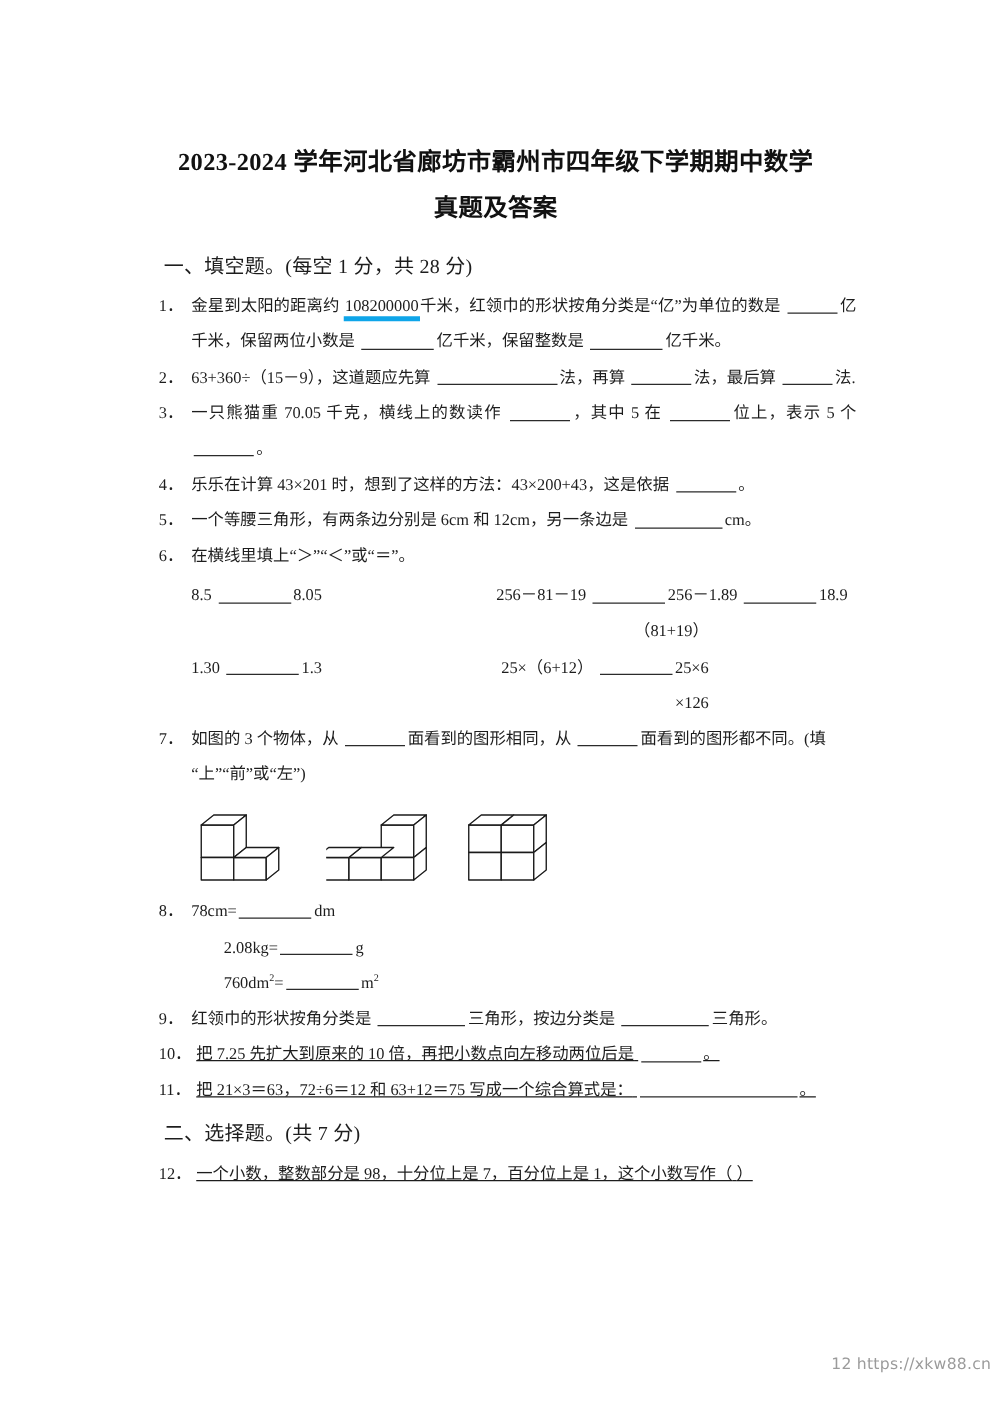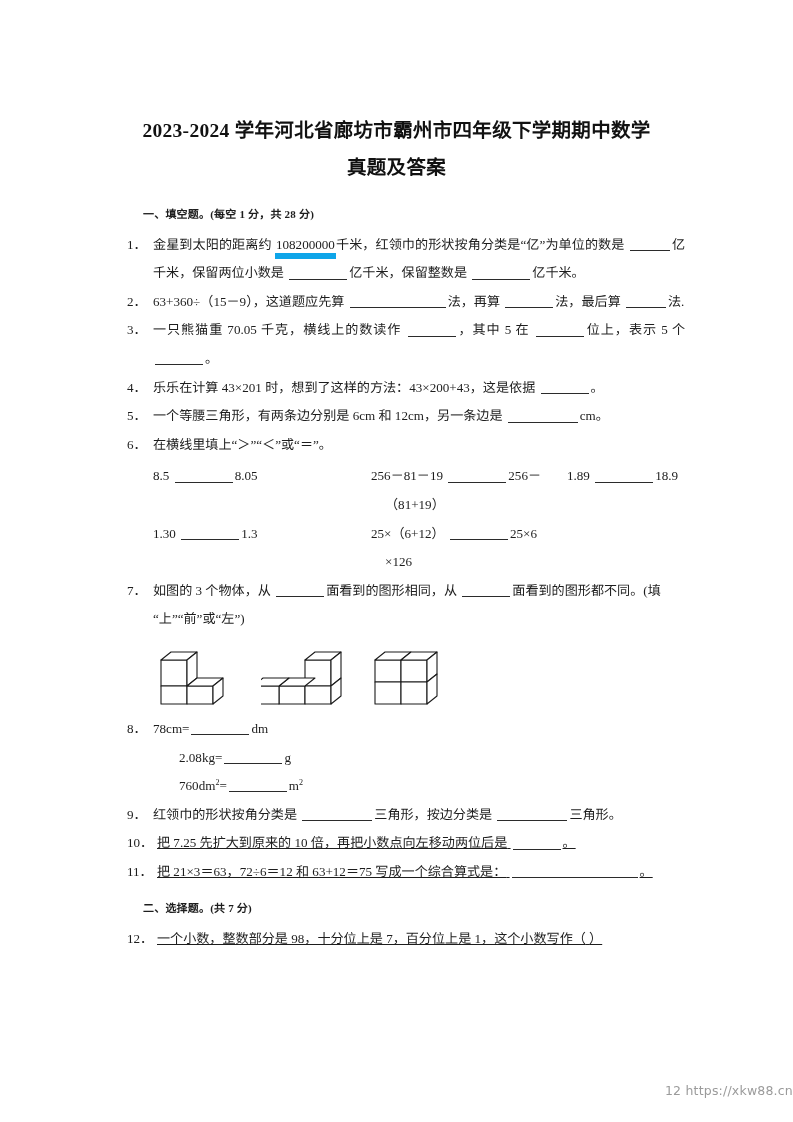--- a/index.html
+++ b/index.html
@@ -38,23 +38,23 @@
   
   .content {
     margin: 0;
     padding: 14px 96px 0 115px;
     font-size: 13.1px;
     line-height: 28.6px;
     color: #1d1d1d;
   }
 
   .section-head {
-    font-weight: bold;
-    font-size: 11px;
-    margin: 0 0 2px 16px;
+    font-weight: normal;
+    font-size: 16px;
+    margin: 0 0 2px 4px;
     letter-spacing: 0.2px;
   }
   .section-head.second {
     margin-top: 8px;
   }
 
   .q {
     margin: 0;
     position: relative;
     padding-left: 26px;
@@ -82,39 +82,39 @@
   }
   .b-xs { width: 40px; }
   .b-s  { width: 48px; }
   .b-m  { width: 58px; }
   .b-l  { width: 70px; }
   .b-xl { width: 96px; }
   .b-xxl{ width: 126px; }
 
   
   .ul {
-    border-bottom: 6px solid #0ea5e9;
+    border-bottom: 4px solid #0ea5e9;
     padding: 0 1px 1px 1px;
   }
 
   .it { }
   .sup { font-size: 0.62em; vertical-align: super; line-height: 0; }
 
   
   .cmp-grid {
     display: grid;
     grid-template-columns: 218px 196px 1fr;
     padding-left: 26px;
     margin-top: 3px;
   }
   .cmp-cell {
     line-height: 28.6px;
     white-space: nowrap;
   }
-  .cmp-cell.wrap { white-space: normal; }
+  .cmp-cell.wrap { white-space: normal; text-align: right; }
   .cmp-cont {
     padding-left: 14px;
   }
 
   
   .figures {
     padding-left: 26px;
     margin-top: 8px;
     margin-bottom: 7px;
     display: flex;

